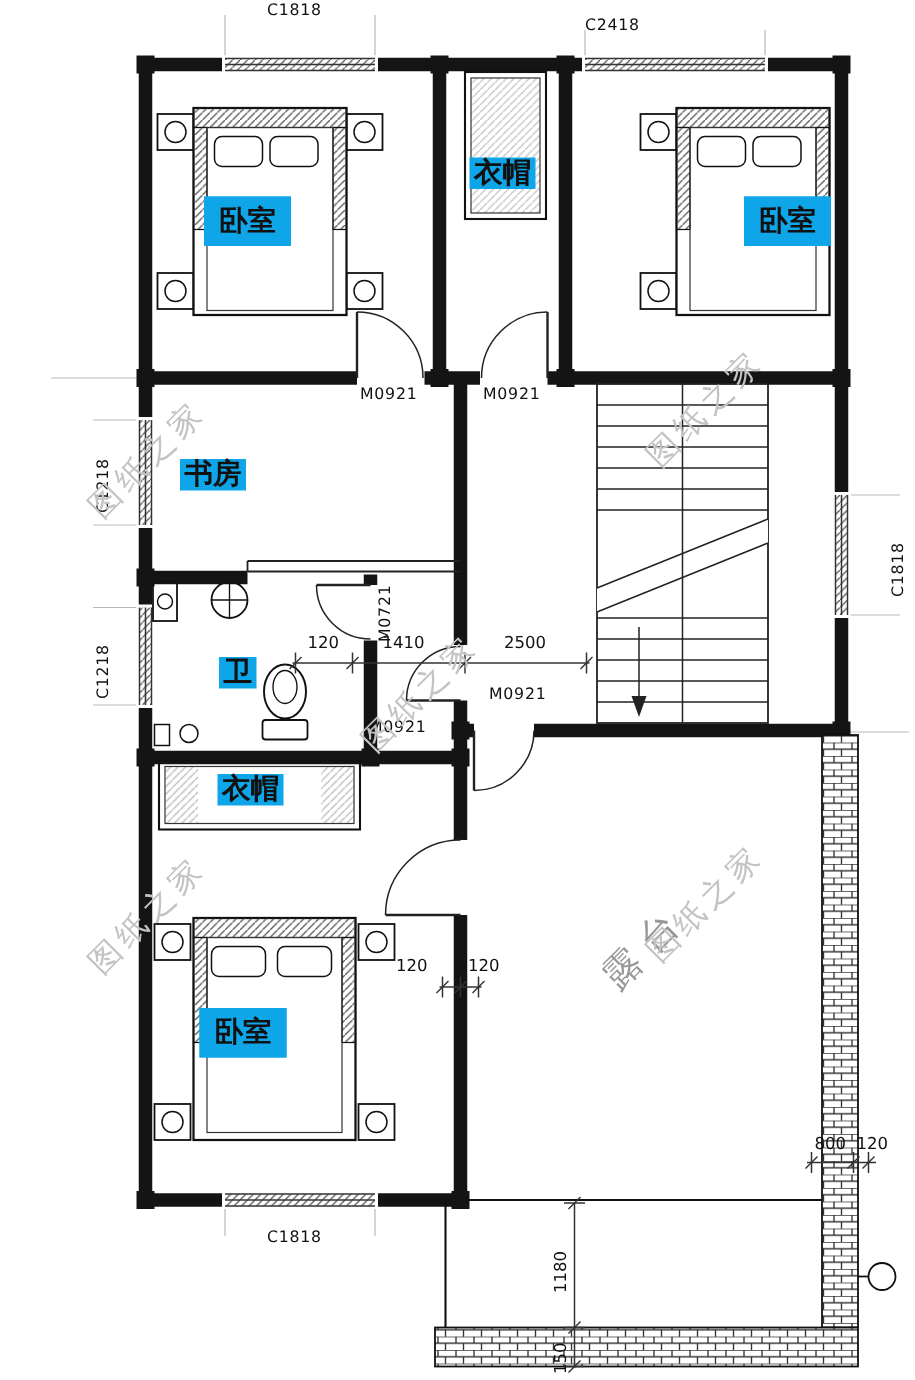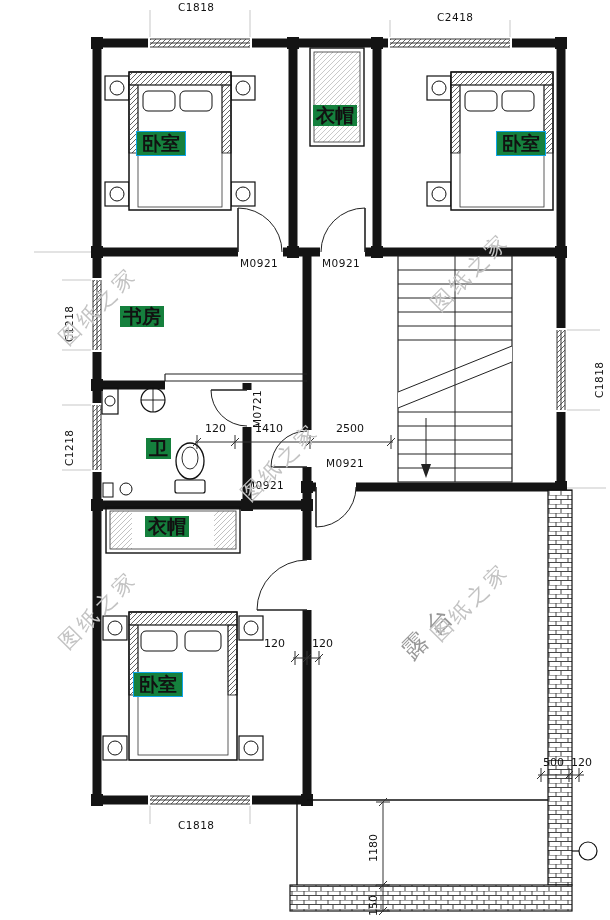--- a/index.html
+++ b/index.html
@@ -5,22 +5,22 @@
   html,body{margin:0;padding:0;background:#e9e9e9;}
   #plan{
     position:relative;width:610px;height:920px;background:#ffffff;
     font-family:"DejaVu Sans","Liberation Sans",sans-serif;
     overflow:hidden;margin:0 auto;
   }
   #plan svg{position:absolute;left:0;top:0;}
   .lbl{position:absolute;color:#111;white-space:nowrap;line-height:1;}
   .small{font-size:10.5px;letter-spacing:.5px;}
   .dim{font-size:11px;}
-  .room{font-size:19px;font-weight:700;background:#15803d;padding:1px 3px;}
-  .boxed{border:1px solid #0ea5e9;padding:2px 5px;}
+  .room{font-size:19px;font-weight:700;background:#0ea5e9;padding:1px 3px;}
+  .boxed{border:5px solid #0ea5e9;padding:2px 5px;}
   .v{transform:rotate(-90deg);transform-origin:0 0;}
   .wm{
     position:absolute;color:#c3c3c3;font-size:21px;letter-spacing:4px;
     transform:rotate(-45deg);white-space:nowrap;font-weight:400;
   }
   .terr{
     position:absolute;color:#989898;font-size:25px;letter-spacing:9px;
     transform:rotate(-45deg);white-space:nowrap;
   }
 </style>
@@ -290,40 +290,40 @@
     <line x1="541" y1="768" x2="541" y2="782"></line>
         <line x1="569" y1="768" x2="569" y2="782"></line>
         <line x1="579" y1="768" x2="579" y2="782"></line>
     <line x1="537" y1="779" x2="545" y2="771"></line>
         <line x1="565" y1="779" x2="573" y2="771"></line>
         <line x1="575" y1="779" x2="583" y2="771"></line>
   </g>
 </svg>
 
 <div class="lbl small" style="left:178px;top:2px">C1818</div>
-<div class="lbl small" style="left:437px;top:12px">C2418</div>
+<div class="lbl small" style="left:390px;top:12px">C2418</div>
 <div class="lbl small v" style="left:64px;top:342px">C1218</div>
 <div class="lbl small v" style="left:64px;top:466px">C1218</div>
 <div class="lbl small v" style="left:594px;top:398px">C1818</div>
 <div class="lbl small" style="left:178px;top:820px">C1818</div>
 
 <div class="lbl small" style="left:240px;top:258px">M0921</div>
 <div class="lbl small" style="left:322px;top:258px">M0921</div>
 <div class="lbl small v" style="left:252px;top:428px">M0721</div>
 <div class="lbl small" style="left:326px;top:458px">M0921</div>
 <div class="lbl small" style="left:246px;top:480px">M0921</div>
 
 <div class="lbl dim" style="left:205px;top:423px">120</div>
 <div class="lbl dim" style="left:255px;top:423px">1410</div>
 <div class="lbl dim" style="left:336px;top:423px">2500</div>
 <div class="lbl dim" style="left:264px;top:638px">120</div>
 <div class="lbl dim" style="left:312px;top:638px">120</div>
 <div class="lbl dim v" style="left:368px;top:862px">1180</div>
 <div class="lbl dim v" style="left:368px;top:916px">150</div>
-<div class="lbl dim" style="left:543px;top:757px">500</div>
+<div class="lbl dim" style="left:543px;top:757px">800</div>
 <div class="lbl dim" style="left:571px;top:757px">120</div>
 
 <div class="lbl room boxed" style="left:136px;top:131px">卧室</div>
 <div class="lbl room boxed" style="left:496px;top:131px">卧室</div>
 <div class="lbl room boxed" style="left:133px;top:672px">卧室</div>
 <div class="lbl room" style="left:120px;top:306px">书房</div>
 <div class="lbl room" style="left:146px;top:438px">卫</div>
 <div class="lbl room" style="left:313px;top:105px">衣帽</div>
 <div class="lbl room" style="left:145px;top:516px">衣帽</div>
 <div class="terr" style="left:396px;top:614px">露台</div>

